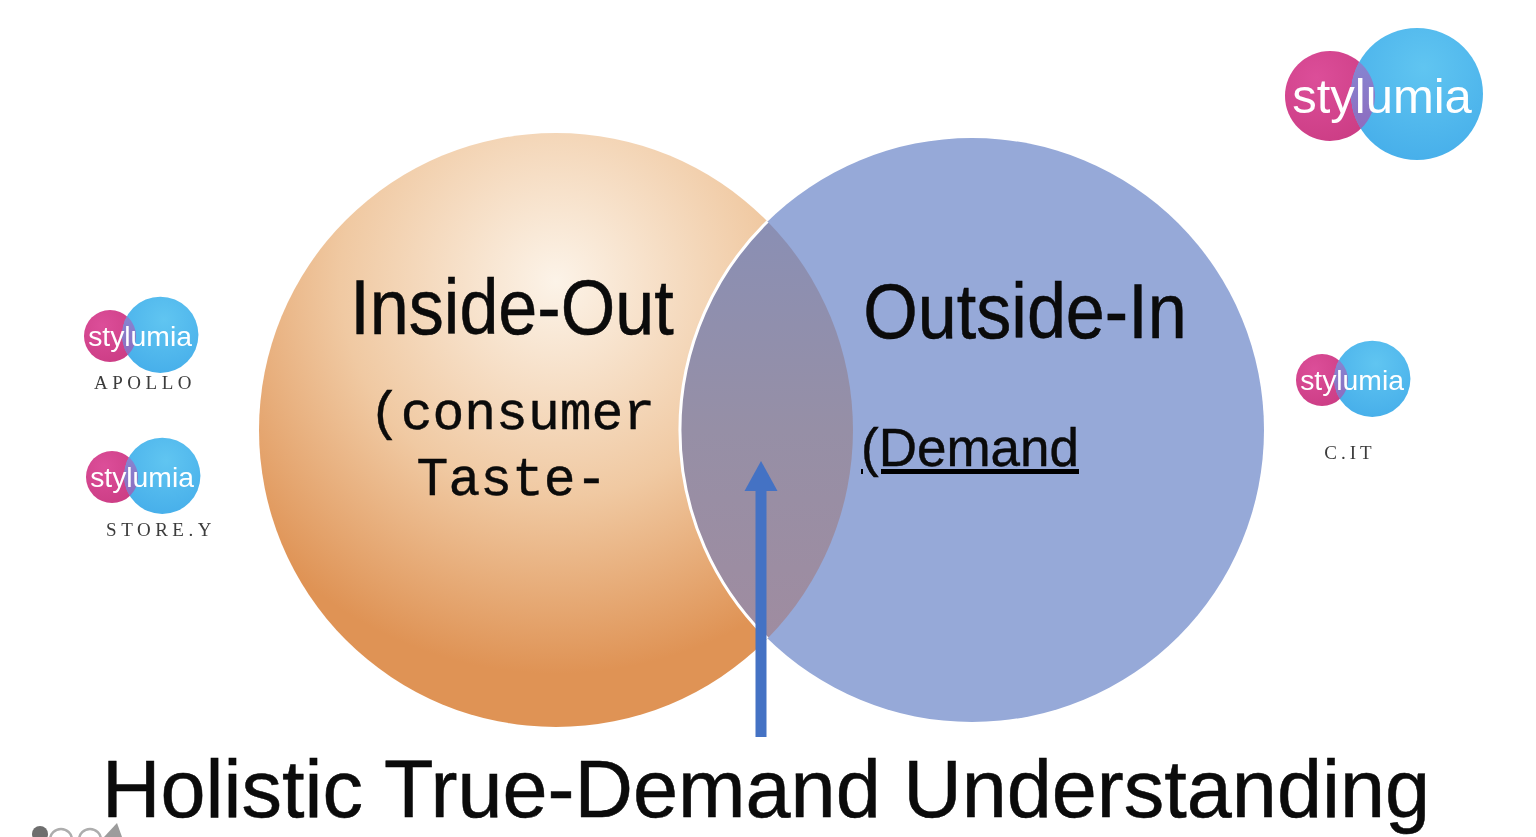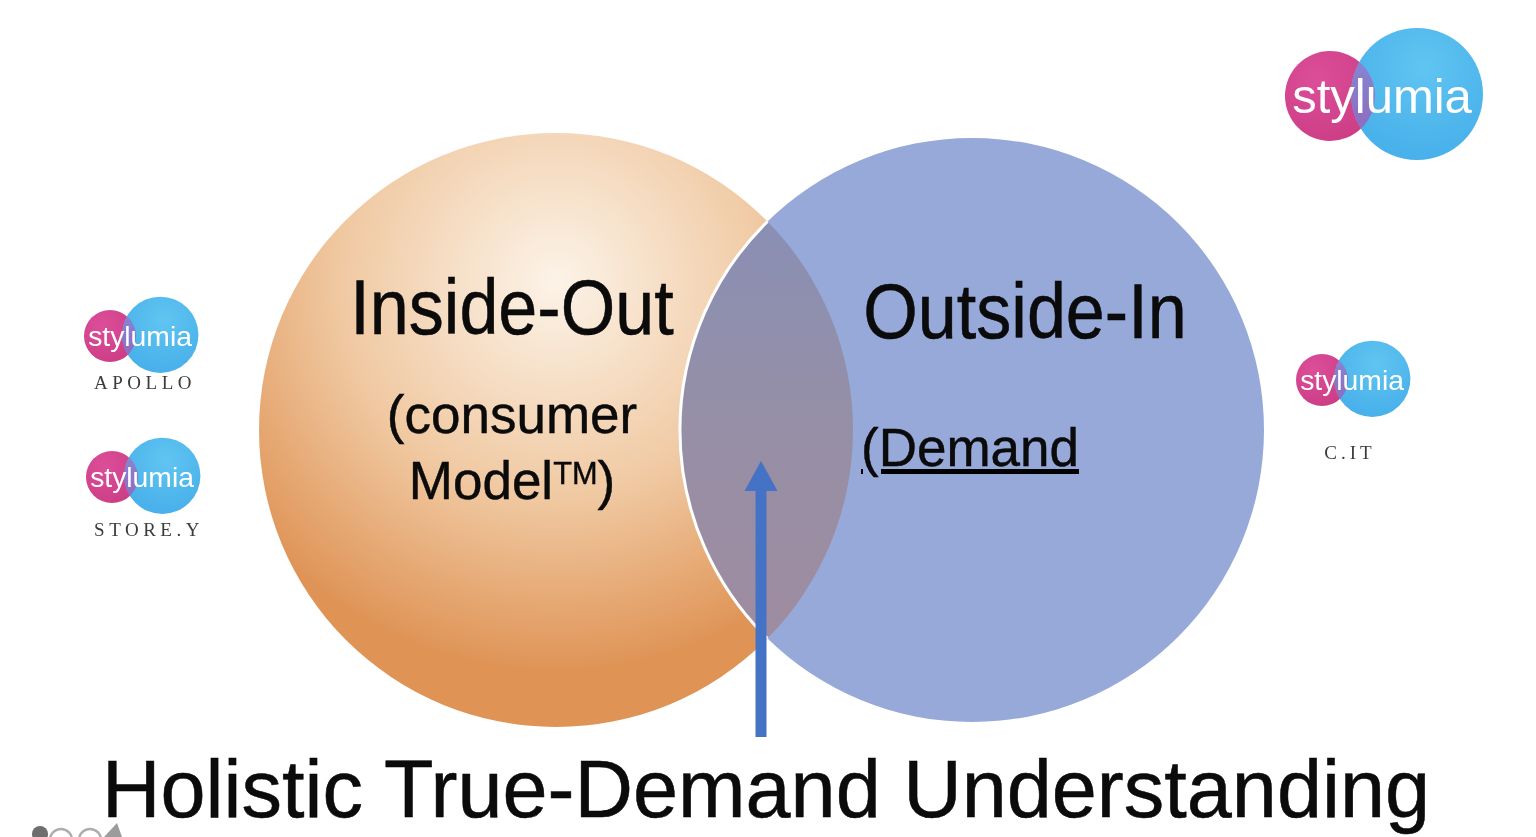--- a/index.html
+++ b/index.html
@@ -69,28 +69,28 @@
 
     <g>
       <circle cx="40" cy="834" r="8" fill="#6e6e6e"></circle>
       <circle cx="61" cy="840" r="11" stroke="#adadad" stroke-width="2.5" fill="#ffffff"></circle>
       <circle cx="90" cy="840" r="11" stroke="#adadad" stroke-width="2.5" fill="#ffffff"></circle>
       <polygon points="104,837 117,823 122,837" fill="#9c9c9c"></polygon>
     </g>
   </svg>
 
   <div class="abs circle-title" style="left:332px;top:263px;width:360px;">Inside-Out</div>
-  <div class="abs circle-sub" style="left:332px;top:382px;width:360px;text-align:center;line-height:66px;">
+  <div class="abs circle-sub" style="left:332px;top:382px;width:360px;text-align:center;line-height:66px;font-family:Liberation Mono, monospace;">
     <div>(consumer</div>
-    <div><span>Model</span><sup class="tm">TM</sup><span>)</span></div>
+    <div>Taste-</div>
   </div>
 
   <div class="abs circle-title" style="left:845px;top:267px;width:360px;">Outside-In</div>
   <div class="abs circle-sub" style="left:861px;top:413px;text-align:center;line-height:69px;text-decoration:underline;">
     <div>(Demand</div>
   </div>
 
   <div class="abs caption">Holistic True-Demand Understanding</div>
 
   <div class="abs brand-label" style="left:85px;top:372px;width:120px;">APOLLO</div>
-  <div class="abs brand-label" style="left:89px;top:519px;width:120px;">STORE.Y</div>
+  <div class="abs brand-label" style="left:101px;top:519px;width:120px;">STORE.Y</div>
   <div class="abs brand-label" style="left:1290px;top:442px;width:120px;letter-spacing:4px;">C.IT</div>
 </div>
 
 </body></html>

